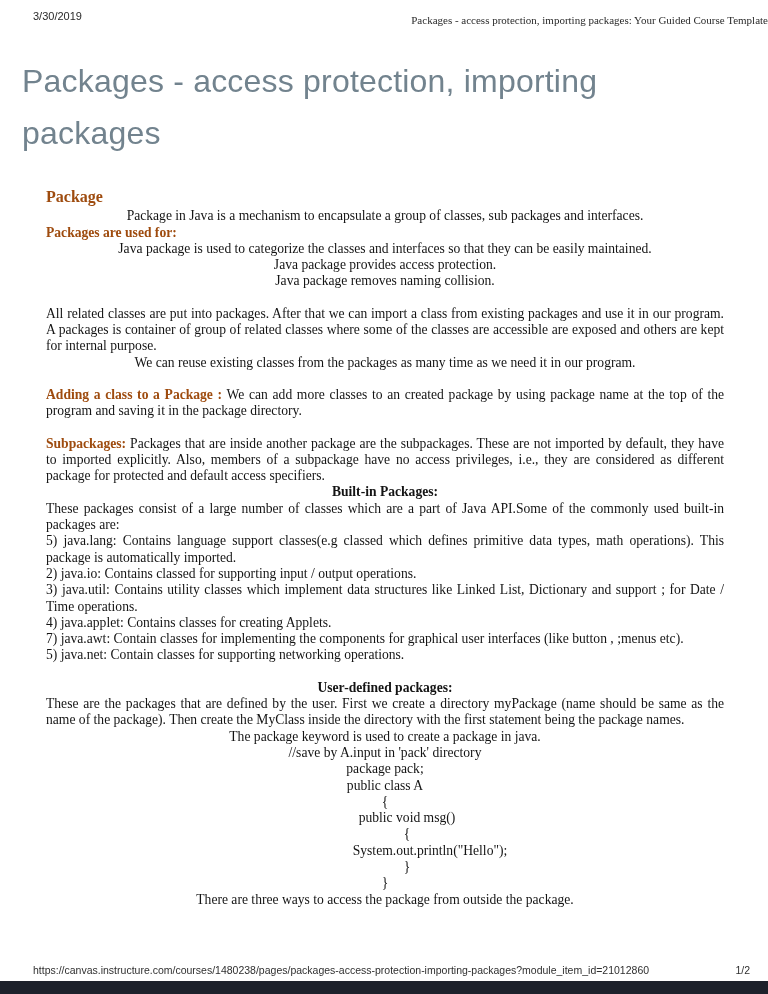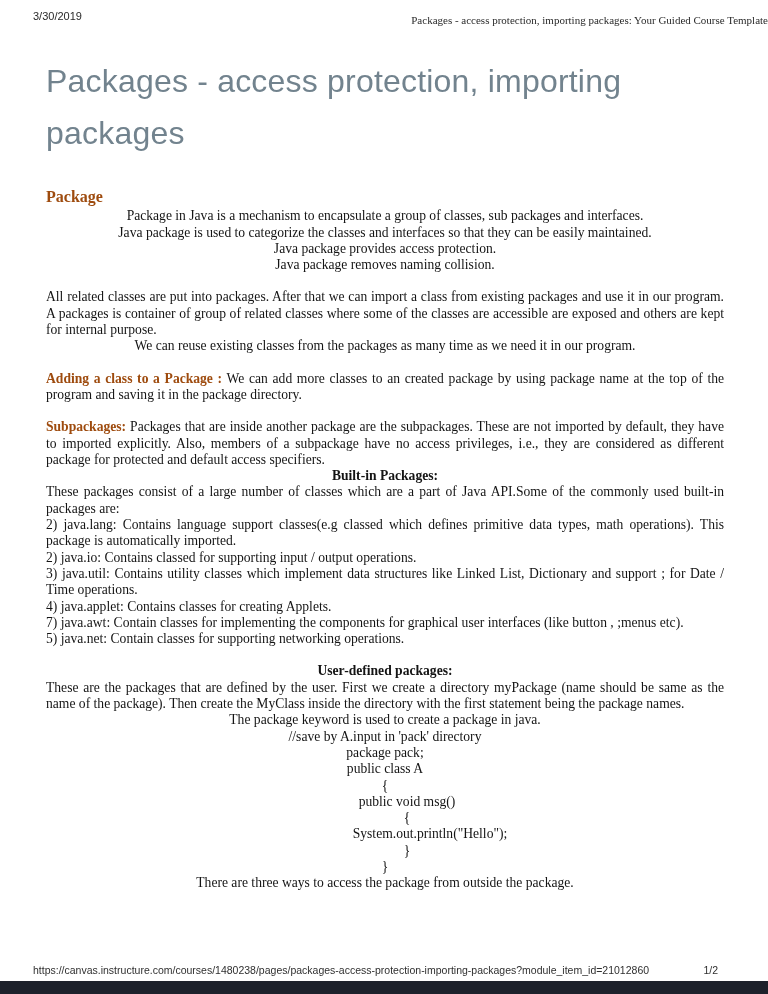--- a/index.html
+++ b/index.html
@@ -17,21 +17,21 @@
     position: relative;
     padding: 14px 33px 0 33px;
     font-family: "Liberation Sans", sans-serif;
     font-size: 11px;
     color: #2a2a2a;
     height: 27px;
   }
   .ph-date { position: absolute; left: 33px; top: 10px; }
   .ph-title { position: absolute; left: 16px; right: 0; top: 14px; text-align: right; font-family: Liberation Serif, serif; }
   .page-title {
-    margin: 28px 46px 0 46px;
+    margin: 28px 46px 0 22px;
     font-family: "Liberation Sans", sans-serif;
     font-weight: 400;
     font-size: 32px;
     line-height: 52px;
     color: #72838e;
     letter-spacing: 0.2px;
   }
   .content {
     margin: 30px 44px 0 46px;
     font-size: 13.6px;
@@ -48,21 +48,21 @@
   .h2 { color: #9e4b0e; font-weight: bold; }
   .bold { font-weight: bold; }
   .line { text-align: center; }
   .para { text-align: justify; }
   .spacer { height: 16px; }
   .ind1 { padding-left: 44px; }
   .ind2 { padding-left: 90px; }
   .print-footer {
     position: absolute;
     left: 33px;
-    right: 50px;
+    right: 18px;
     bottom: 18px;
     display: flex;
     justify-content: space-between;
     font-family: "Liberation Sans", sans-serif;
     font-size: 10.5px;
     color: #2f2f2f;
   }
   .bottom-bar {
     position: absolute;
     left: 0; right: 0; bottom: 0;
@@ -78,20 +78,21 @@
   <div class="print-header">
     <span class="ph-date">3/30/2019</span>
     <span class="ph-title">Packages - access protection, importing packages: Your Guided Course Template</span>
   </div>
 
   <h1 class="page-title">Packages - access protection, importing packages</h1>
 
   <div class="content">
     <div class="h1">Package</div>
     <div class="line">Package in Java is a mechanism to encapsulate a group of classes, sub packages and interfaces.</div>
+    <div class="h2">Packages are used for:</div>
     <div class="line">Java package is used to categorize the classes and interfaces so that they can be easily maintained.</div>
     <div class="line">Java package provides access protection.</div>
     <div class="line">Java package removes naming collision.</div>
 
     <div class="spacer"></div>
 
     <div class="para">All related classes are put into packages. After that we can import a class from existing packages and use it in our program. A packages is container of group of related classes where some of the classes are accessible are exposed and others are kept for internal purpose.</div>
     <div class="line">We can reuse existing classes from the packages as many time as we need it in our program.</div>
 
     <div class="spacer"></div>
@@ -101,21 +102,21 @@
     </div>
 
     <div class="spacer"></div>
 
     <div class="para">
       <span class="h2">Subpackages:</span><span> Packages that are inside another package are the subpackages. These are not imported by default, they have to imported explicitly. Also, members of a subpackage have no access privileges, i.e., they are considered as different package for protected and default access specifiers.</span>
     </div>
 
     <div class="bold line">Built-in Packages:</div>
     <div class="para">These packages consist of a large number of classes which are a part of Java API.Some of the commonly used built-in packages are:</div>
-    <div class="para">2)  java.lang: Contains language support classes(e.g classed which defines primitive data types, math operations). This package is automatically imported.</div>
+    <div class="para">5)  java.lang: Contains language support classes(e.g classed which defines primitive data types, math operations). This package is automatically imported.</div>
     <div class="para">2)  java.io: Contains classed for supporting input / output operations.</div>
     <div class="para">3)  java.util: Contains utility classes which implement data structures like Linked List, Dictionary and support ; for Date / Time operations.</div>
     <div class="para">4)  java.applet: Contains classes for creating Applets.</div>
     <div class="para">7)  java.awt: Contain classes for implementing the components for graphical user interfaces (like button , ;menus etc).</div>
     <div class="para">5)  java.net: Contain classes for supporting networking operations.</div>
 
     <div class="spacer"></div>
 
     <div class="bold line">User-defined packages:</div>
     <div class="para">These are the packages that are defined by the user. First we create a directory myPackage (name should be same as the name of the package). Then create the MyClass inside the directory with the first statement being the package names.</div>

